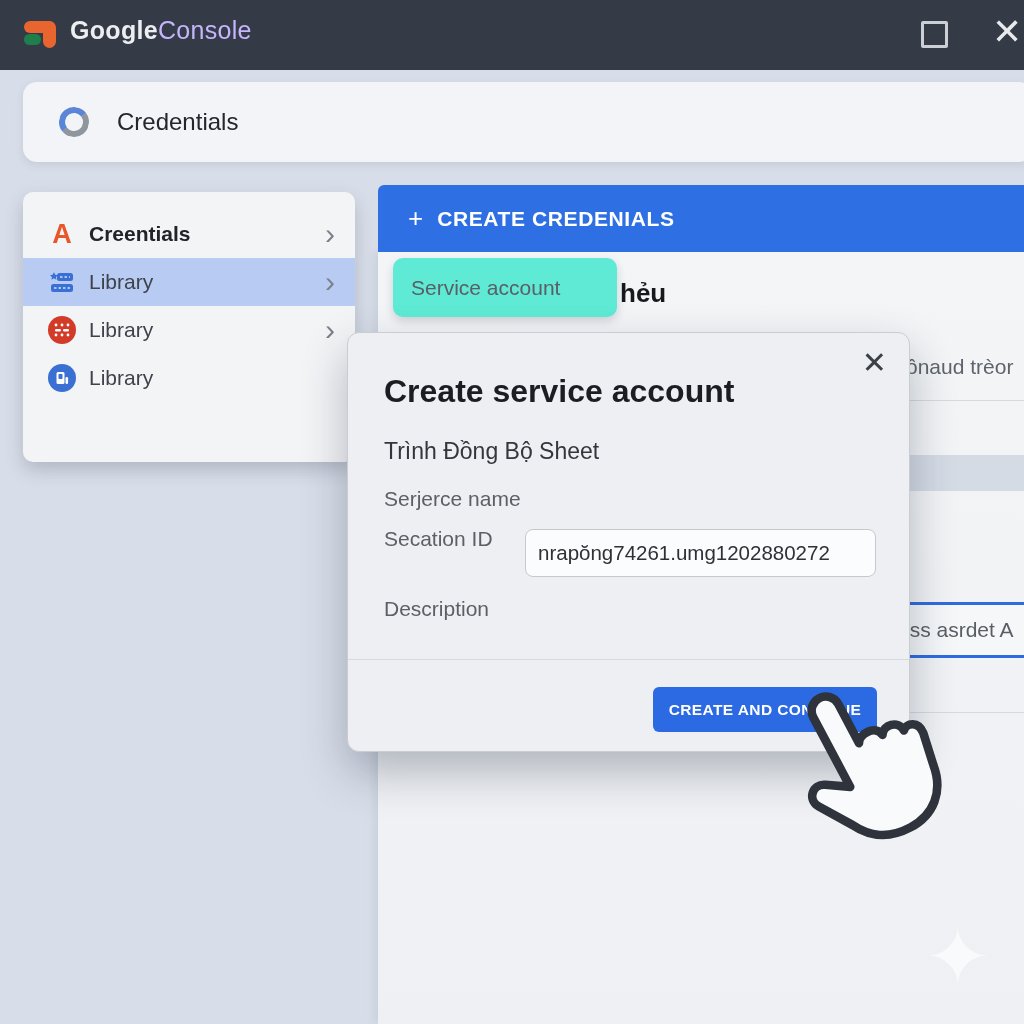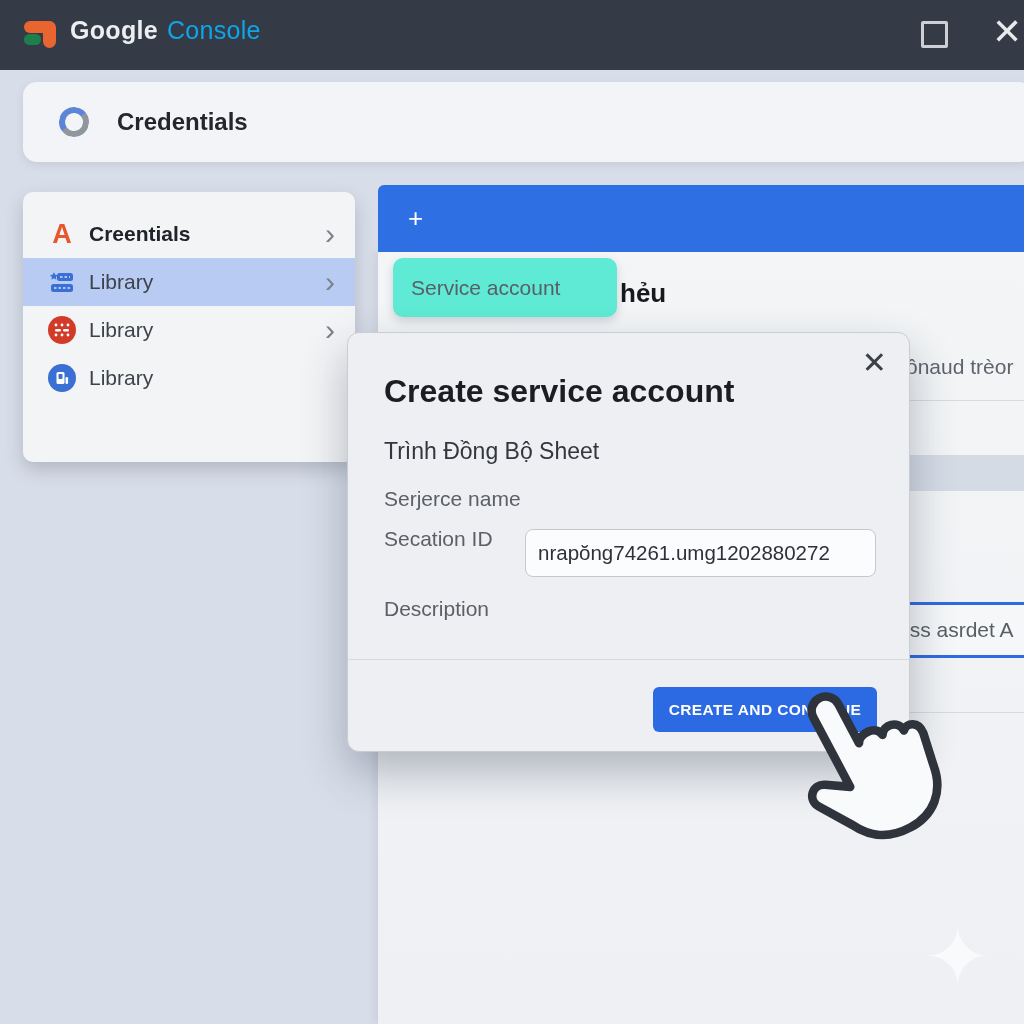--- a/index.html
+++ b/index.html
@@ -9,30 +9,30 @@
   .abs { position:absolute; }
 
   
   .titlebar { left:0; top:0; width:1024px; height:70px; background:#353b46; display:flex; align-items:center; }
   .logo { left:24px; top:19px; width:32px; height:32px; }
   .logo-top { position:absolute; left:0; top:2px; width:30px; height:12px; background:#e8652f; border-radius:7px; }
   .logo-leg { position:absolute; right:0; top:2px; width:13px; height:27px; background:#e8652f; border-radius:7px; }
   .logo-green { position:absolute; left:0; top:15px; width:17px; height:11px; background:#1e7e4c; border-radius:6px; }
   .app-title { left:70px; top:0; height:60px; display:flex; align-items:center; font-size:25px; letter-spacing:.3px; }
   .app-title .t1 { color:#eceef0; font-weight:700; }
-  .app-title .t2 { color:#0ea5e9; font-weight:400; margin-left:9px; }
+  .app-title .t2 { color:#c4b5fd; font-weight:400; }
   .win-max { left:921px; top:21px; width:27px; height:27px; border:3px solid #ccd0d6; border-radius:2px; cursor:pointer; }
   .win-close { left:992px; top:11px; font-size:36px; color:#e8eaed; font-weight:400; cursor:pointer; }
 
   
   .header-card { left:23px; top:82px; width:1010px; height:80px; background:#f2f4f7; border-radius:14px;
                  box-shadow:0 3px 8px rgba(40,50,70,.10); display:flex; align-items:center; }
   .loader-ring { width:30px; height:30px; margin-left:36px; border-radius:50%;
                  border:6px solid #8f969e; border-top-color:#5b85d6; border-left-color:#5b85d6; transform:rotate(8deg); }
-  .header-title { margin-left:28px; font-size:24px; font-weight:700; color:#24262b; }
+  .header-title { margin-left:28px; font-size:24px; font-weight:400; color:#24262b; }
 
   
   .sidebar { left:23px; top:192px; width:332px; height:270px; background:#f3f4f6; border-radius:10px;
              box-shadow:0 8px 18px rgba(40,50,70,.22); }
   .sidebar-title { padding:20px 0 0 22px; font-size:22px; font-weight:700; color:#1f2228; letter-spacing:.2px; }
   .side-row { position:relative; height:48px; display:flex; align-items:center; cursor:pointer; }
   .side-row.r1 { margin-top:18px; }
   .side-row.active { background:#b7cbf3; }
   .side-icon { width:34px; margin-left:22px; display:flex; justify-content:center; align-items:center; }
   .side-label { margin-left:10px; font-size:21px; color:#3e434b; }
@@ -113,20 +113,21 @@
   <div class="abs right-text">ônaud trèor</div>
   <div class="abs divider" style="left:905px; top:400px; width:119px;"></div>
   <div class="abs band"></div>
   <div class="abs right-input">
     <span>iss asrdet A</span>
   </div>
   <div class="abs divider" style="left:905px; top:712px; width:119px;"></div>
 
   <div class="abs create-bar">
     <span class="plus">+</span>
+    <span class="lbl">CREATE CREDENIALS</span>
   </div>
 
   <div class="abs partial-heading">hẻu</div>
   <div class="abs dropdown-item">
     <span>Service account</span>
   </div>
 
   <div class="abs sidebar">
 
     <div class="side-row r1">

